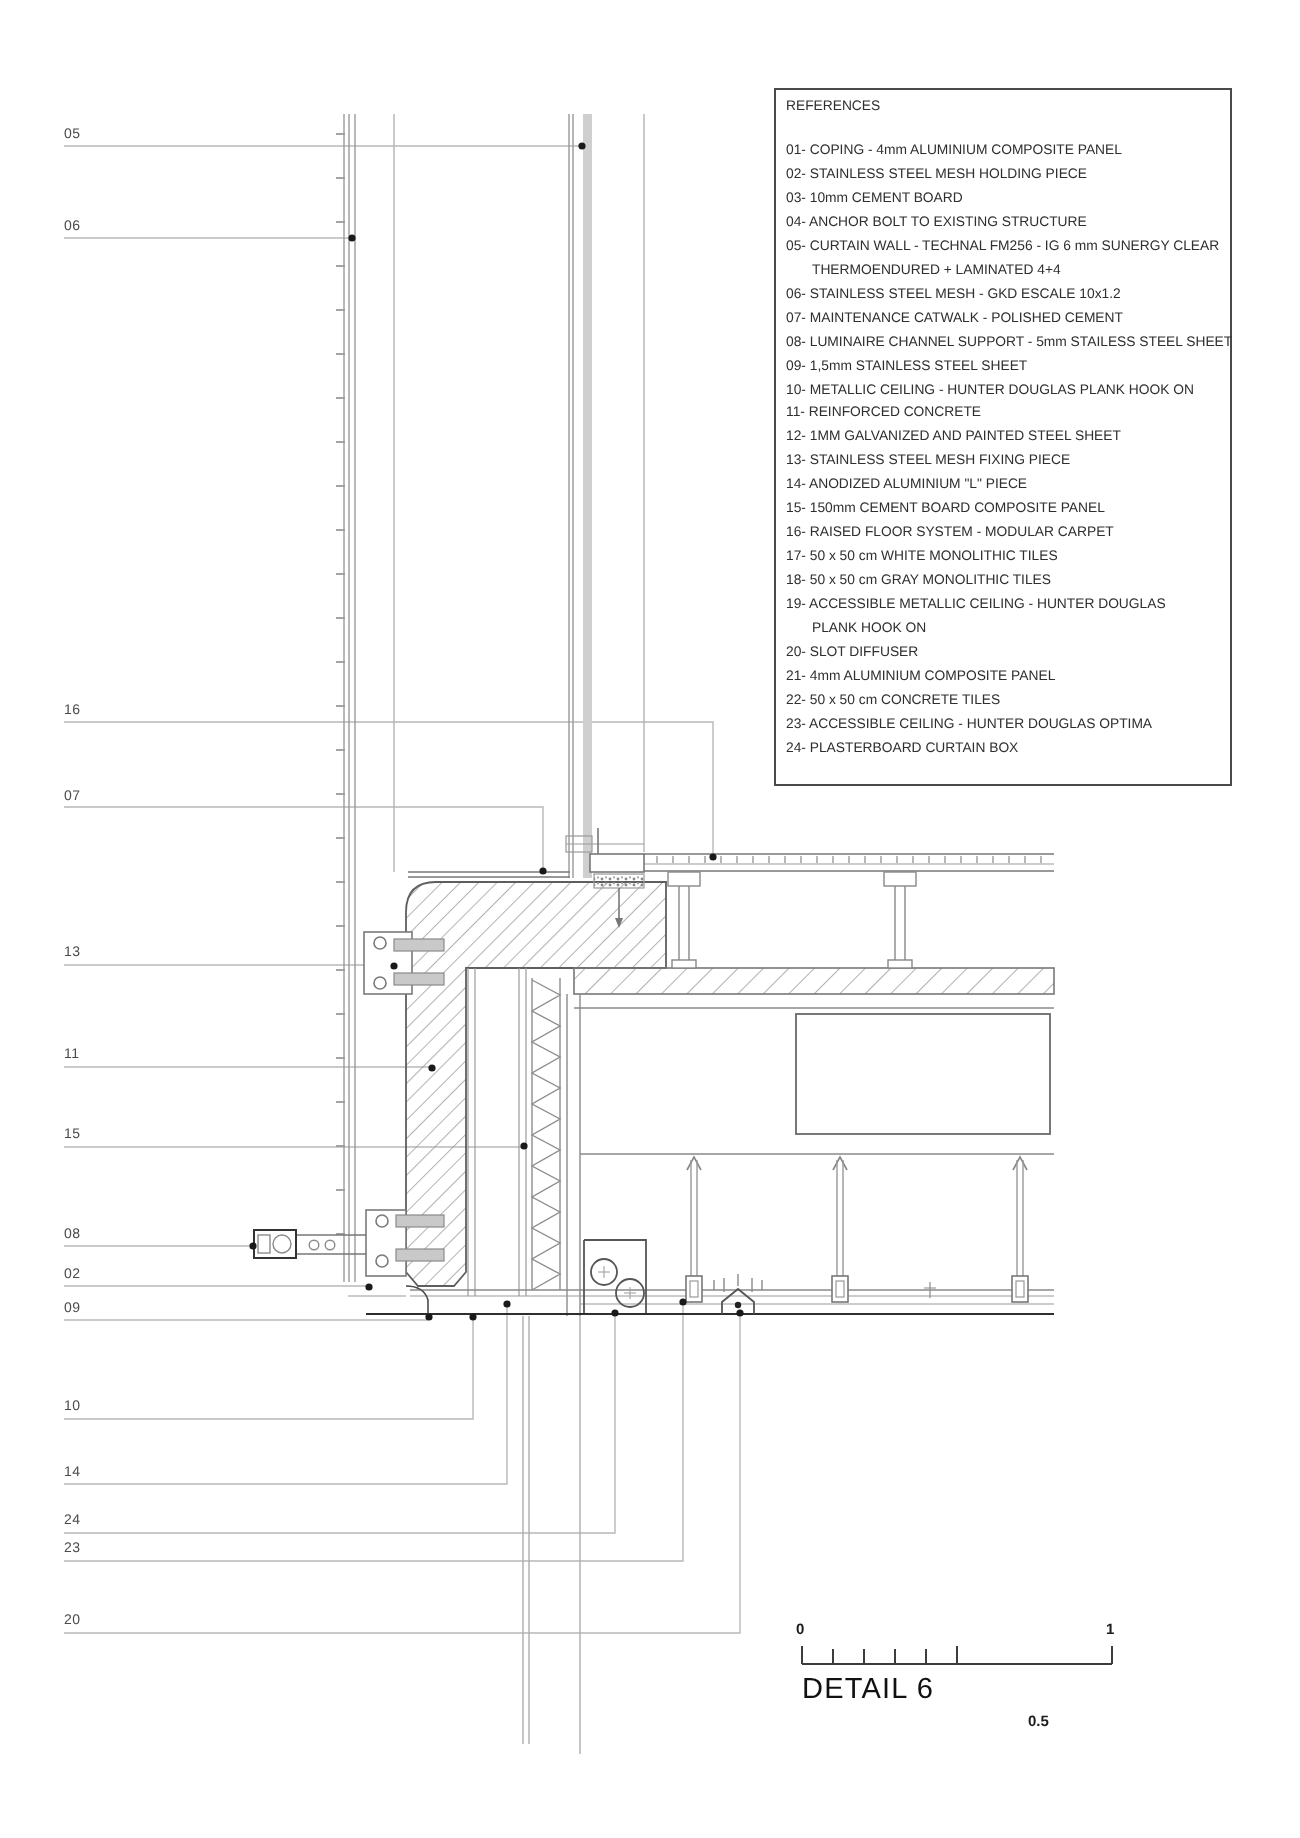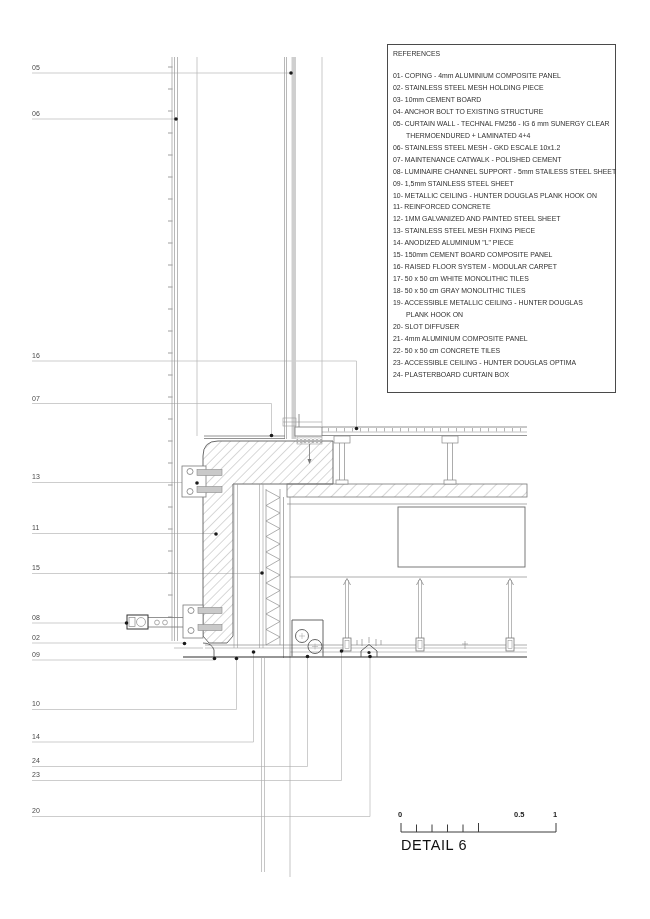--- a/index.html
+++ b/index.html
@@ -290,18 +290,18 @@
       <div class="callout" style="top: 651px;">09</div>
       <div class="callout" style="top: 700px;">10</div>
       <div class="callout" style="top: 733px;">14</div>
       <div class="callout" style="top: 757px;">24</div>
       <div class="callout" style="top: 771px;">23</div>
       <div class="callout" style="top: 807px;">20</div>
     </div>
 
   <div id="scale-labels">
       <div class="scale-label" style="left: 398px; top: 810px;">0</div>
-      <div class="scale-label" style="left: 470px; top: 810px; padding-left: 44px;">0.5</div>
+      <div class="scale-label" style="left: 470px; top: 856px; padding-left: 44px;">0.5</div>
       <div class="scale-label" style="left: 553px; top: 810px;">1</div>
     </div>
 
   <div class="detail-title">DETAIL 6</div>
 </div>
 
 </body></html>

